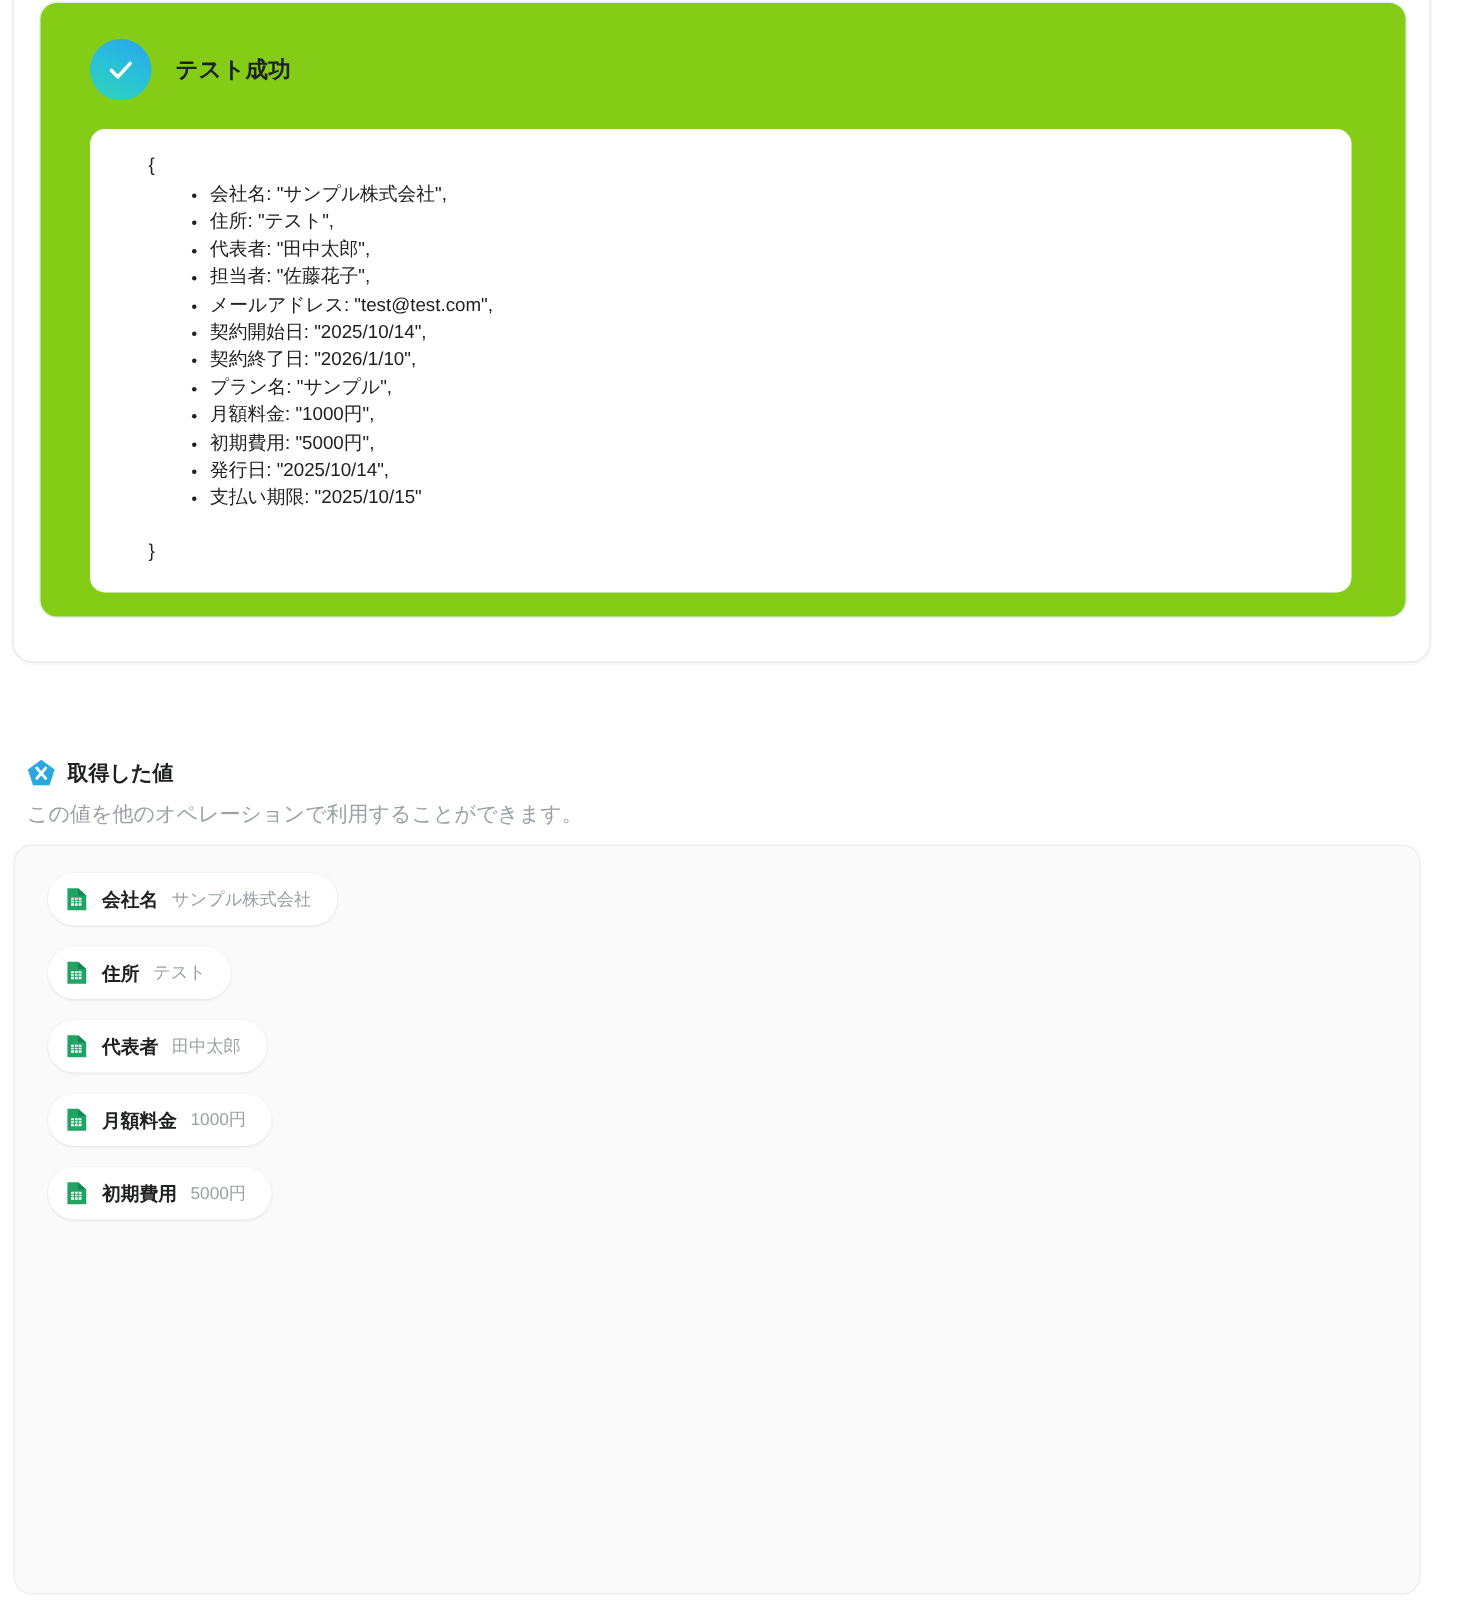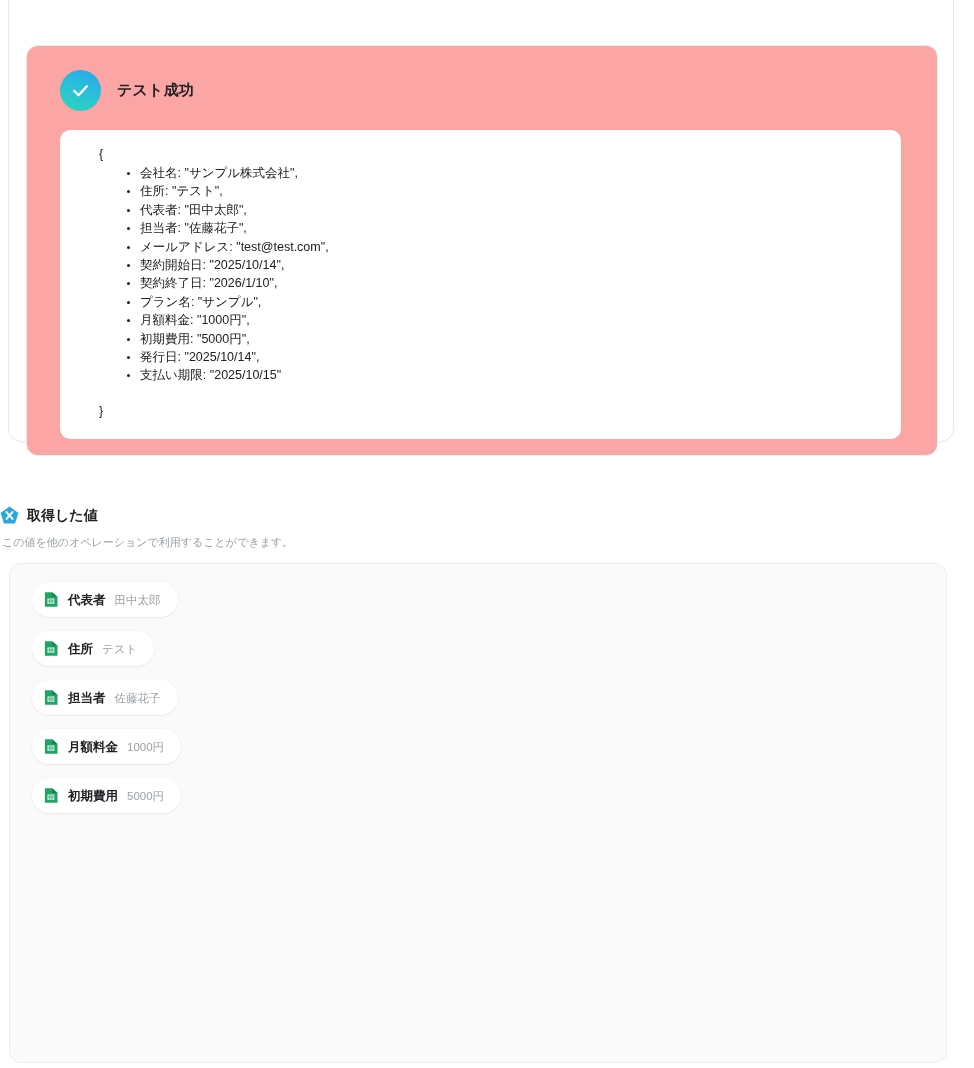--- a/index.html
+++ b/index.html
@@ -31,25 +31,24 @@
     box-shadow: 0 1px 2px rgba(16,24,40,0.04);
   }
 
   
   .success-panel {
     position: absolute;
     left: 17px;
     top: 14px;
     width: 912px;
     height: 411px;
-    background: #fca5a5;
+    background: #84cc16;
     border: 1px solid #e4f0ee;
     border-radius: 12px;
     overflow: hidden;
-    margin-top: 44px;
   }
 
   .success-head {
     display: flex;
     align-items: center;
     gap: 16px;
     padding: 24px 0 0 33px;
   }
   .check-badge {
     width: 41px; height: 41px;
@@ -108,36 +107,36 @@
   .values-section {
     position: absolute;
     left: 0;
     top: 506px;
     width: 974px;
   }
   .values-head {
     display: flex;
     align-items: center;
     gap: 8px;
-    padding-left: 0;
+    padding-left: 18px;
   }
   .pentagon-badge {
     width: 19px; height: 19px;
     flex: 0 0 auto;
     display: block;
   }
   .values-title {
     font-size: 14px;
     font-weight: 700;
     color: #202124;
   }
   .values-caption {
     margin: 9px 0 0 0;
-    padding-left: 2px;
-    font-size: 11px;
+    padding-left: 18px;
+    font-size: 14px;
     color: #9aa0a6;
     line-height: 16px;
   }
 
   .chips-panel {
     margin-top: 13px;
     margin-left: 9px;
     width: 938px;
     min-height: 500px;
     background: #fafafa;
@@ -224,56 +223,56 @@
   <div class="chips-panel">
       <div class="chip-row"><div class="chip">
           <span style="line-height: 0;">
   <svg class="sheets-icon" viewBox="0 0 16 18" aria-hidden="true">
     <path d="M1 1.2h7.6L14.4 6.4V16.8H1z" fill="#20a464"></path>
     <path d="M8.6 1.2 14.4 6.4H8.6z" fill="#17854f"></path>
     <rect x="3.6" y="8" width="7.4" height="5.6" rx="0.4" fill="#ffffff"></rect>
     <path d="M3.6 9.7h7.4M3.6 11.5h7.4M6.1 8v5.6M8.6 8v5.6" stroke="#20a464" stroke-width="0.75"></path>
   </svg>
           </span>
+          <span class="chip-label">会社名</span>
+          <span class="chip-value">サンプル株式会社</span>
+        </div></div>
+      <div class="chip-row"><div class="chip">
+          <span style="line-height: 0;">
+  <svg class="sheets-icon" viewBox="0 0 16 18" aria-hidden="true">
+    <path d="M1 1.2h7.6L14.4 6.4V16.8H1z" fill="#20a464"></path>
+    <path d="M8.6 1.2 14.4 6.4H8.6z" fill="#17854f"></path>
+    <rect x="3.6" y="8" width="7.4" height="5.6" rx="0.4" fill="#ffffff"></rect>
+    <path d="M3.6 9.7h7.4M3.6 11.5h7.4M6.1 8v5.6M8.6 8v5.6" stroke="#20a464" stroke-width="0.75"></path>
+  </svg>
+          </span>
+          <span class="chip-label">住所</span>
+          <span class="chip-value">テスト</span>
+        </div></div>
+      <div class="chip-row"><div class="chip">
+          <span style="line-height: 0;">
+  <svg class="sheets-icon" viewBox="0 0 16 18" aria-hidden="true">
+    <path d="M1 1.2h7.6L14.4 6.4V16.8H1z" fill="#20a464"></path>
+    <path d="M8.6 1.2 14.4 6.4H8.6z" fill="#17854f"></path>
+    <rect x="3.6" y="8" width="7.4" height="5.6" rx="0.4" fill="#ffffff"></rect>
+    <path d="M3.6 9.7h7.4M3.6 11.5h7.4M6.1 8v5.6M8.6 8v5.6" stroke="#20a464" stroke-width="0.75"></path>
+  </svg>
+          </span>
           <span class="chip-label">代表者</span>
           <span class="chip-value">田中太郎</span>
         </div></div>
       <div class="chip-row"><div class="chip">
           <span style="line-height: 0;">
   <svg class="sheets-icon" viewBox="0 0 16 18" aria-hidden="true">
     <path d="M1 1.2h7.6L14.4 6.4V16.8H1z" fill="#20a464"></path>
     <path d="M8.6 1.2 14.4 6.4H8.6z" fill="#17854f"></path>
     <rect x="3.6" y="8" width="7.4" height="5.6" rx="0.4" fill="#ffffff"></rect>
     <path d="M3.6 9.7h7.4M3.6 11.5h7.4M6.1 8v5.6M8.6 8v5.6" stroke="#20a464" stroke-width="0.75"></path>
   </svg>
           </span>
-          <span class="chip-label">住所</span>
-          <span class="chip-value">テスト</span>
-        </div></div>
-      <div class="chip-row"><div class="chip">
-          <span style="line-height: 0;">
-  <svg class="sheets-icon" viewBox="0 0 16 18" aria-hidden="true">
-    <path d="M1 1.2h7.6L14.4 6.4V16.8H1z" fill="#20a464"></path>
-    <path d="M8.6 1.2 14.4 6.4H8.6z" fill="#17854f"></path>
-    <rect x="3.6" y="8" width="7.4" height="5.6" rx="0.4" fill="#ffffff"></rect>
-    <path d="M3.6 9.7h7.4M3.6 11.5h7.4M6.1 8v5.6M8.6 8v5.6" stroke="#20a464" stroke-width="0.75"></path>
-  </svg>
-          </span>
-          <span class="chip-label">担当者</span>
-          <span class="chip-value">佐藤花子</span>
-        </div></div>
-      <div class="chip-row"><div class="chip">
-          <span style="line-height: 0;">
-  <svg class="sheets-icon" viewBox="0 0 16 18" aria-hidden="true">
-    <path d="M1 1.2h7.6L14.4 6.4V16.8H1z" fill="#20a464"></path>
-    <path d="M8.6 1.2 14.4 6.4H8.6z" fill="#17854f"></path>
-    <rect x="3.6" y="8" width="7.4" height="5.6" rx="0.4" fill="#ffffff"></rect>
-    <path d="M3.6 9.7h7.4M3.6 11.5h7.4M6.1 8v5.6M8.6 8v5.6" stroke="#20a464" stroke-width="0.75"></path>
-  </svg>
-          </span>
           <span class="chip-label">月額料金</span>
           <span class="chip-value">1000円</span>
         </div></div>
       <div class="chip-row"><div class="chip">
           <span style="line-height: 0;">
   <svg class="sheets-icon" viewBox="0 0 16 18" aria-hidden="true">
     <path d="M1 1.2h7.6L14.4 6.4V16.8H1z" fill="#20a464"></path>
     <path d="M8.6 1.2 14.4 6.4H8.6z" fill="#17854f"></path>
     <rect x="3.6" y="8" width="7.4" height="5.6" rx="0.4" fill="#ffffff"></rect>
     <path d="M3.6 9.7h7.4M3.6 11.5h7.4M6.1 8v5.6M8.6 8v5.6" stroke="#20a464" stroke-width="0.75"></path>

